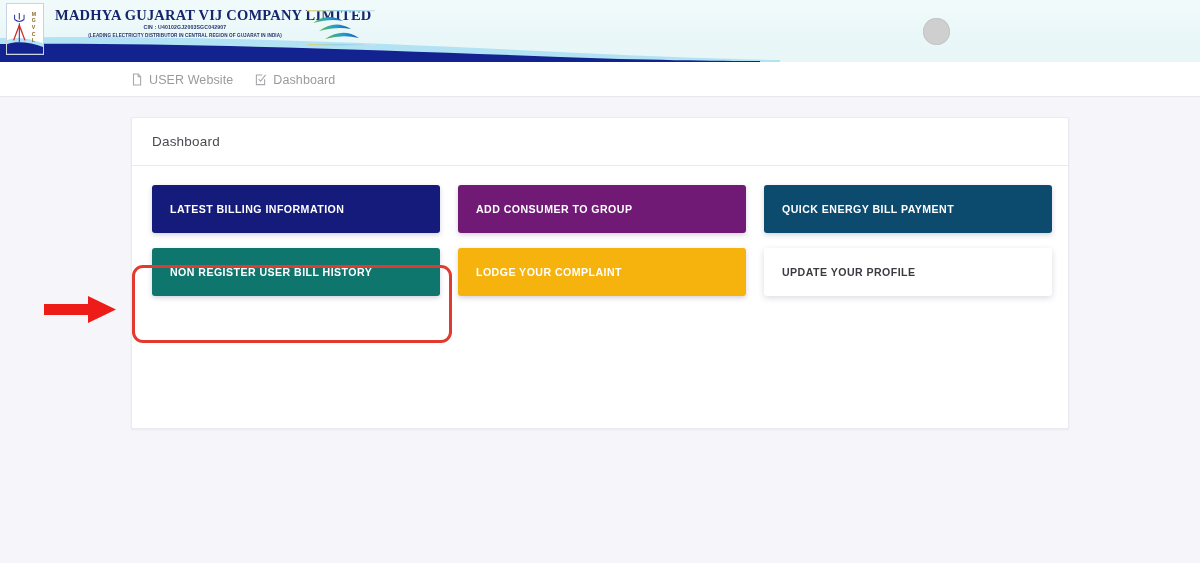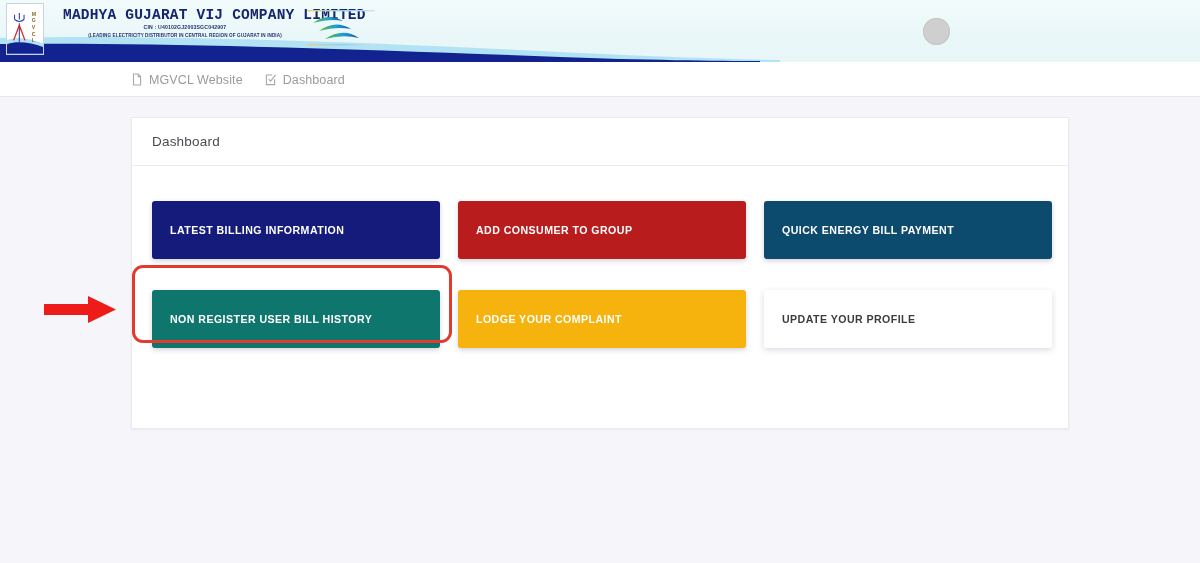--- a/index.html
+++ b/index.html
@@ -29,22 +29,21 @@
     overflow:hidden;
     z-index:4;
   }
   .logo-inner {
     position:absolute; left:0; top:0; width:100%; height:100%;
   }
   .brand-title {
     position:absolute; left:55px; top:7px;
     font-size:14.5px; font-weight:bold; letter-spacing:.2px;
     color:#15266e; white-space:nowrap;
-    font-family:Liberation Mono, monospace;
-    margin-left:8px;
+    font-family:Liberation Serif, serif;
   }
   .brand-cin {
     position:absolute; left:55px; top:24px; width:260px;
     text-align:center;
     font-size:5.2px; font-weight:bold; color:#23326f; letter-spacing:.15px;
     white-space:nowrap;
   }
   .brand-sub {
     position:absolute; left:55px; top:33px; width:260px;
     text-align:center;
@@ -93,31 +92,30 @@
     font-size:13.5px; color:#4a4a52; letter-spacing:.2px;
   }
   .tile-grid {
     padding:19px 0 0 20px;
     display:flex; flex-wrap:wrap;
     gap:15px 18px;
     width:938px;
   }
   .tile {
     position:relative;
-    width:288px; height:58px;
+    width:288px; height:48px;
     border-radius:3px;
     display:flex; align-items:center;
     padding-left:18px;
     color:#ffffff;
     font-size:10.6px; font-weight:bold;
     letter-spacing:.45px;
     cursor:pointer;
     box-shadow:0 2px 5px rgba(60,50,90,.22);
     user-select:none;
-    margin-top:16px;
   }
   .tile.is-light { color:#3b3b41; box-shadow:0 2px 6px rgba(60,50,90,.18); }
 
   
   .hl-box {
     position:absolute;
     left:132px; top:168px;
     width:320px; height:78px;
     border:3px solid #e23a2e;
     border-radius:11px;
@@ -191,21 +189,21 @@
 <div class="navbar">
   <div class="nav-items">
 
     <div class="nav-link">
       <span>
         <svg width="12" height="13" viewBox="0 0 12 13" fill="none" stroke="#a8a8ad" stroke-width="1.1">
           <path d="M2.5,1 L7.2,1 L9.6,3.6 L9.6,12 L2.5,12 Z"></path>
           <path d="M7.2,1 L7.2,3.6 L9.6,3.6"></path>
         </svg>
       </span>
-      <span>MGVCL Website</span>
+      <span>USER Website</span>
     </div>
 
     <div class="nav-link">
       <span>
         <svg width="12" height="13" viewBox="0 0 12 13" fill="none" stroke="#a8a8ad" stroke-width="1.1">
           <path d="M9.6,6.2 L9.6,11.6 L1.4,11.6 L1.4,2 L7.2,2"></path>
           <path d="M3.6,6.2 L5.6,8.2 L10.6,1.8"></path>
         </svg>
       </span>
       <span>Dashboard</span>
@@ -217,21 +215,21 @@
 <div class="stage">
 
   <div class="panel">
     <div class="panel-head">
       <span>Dashboard</span>
     </div>
     <div class="tile-grid" id="tile-grid">
         <div class="tile" style="background: rgb(21, 27, 122); color: rgb(255, 255, 255);">
           <span>LATEST BILLING INFORMATION</span>
         </div>
-        <div class="tile" style="background: #b91c1c; color: rgb(255, 255, 255);">
+        <div class="tile" style="background: #701a75; color: rgb(255, 255, 255);">
           <span>ADD CONSUMER TO GROUP</span>
         </div>
         <div class="tile" style="background: #0c4a6e; color: rgb(255, 255, 255);">
           <span>QUICK ENERGY BILL PAYMENT</span>
         </div>
         <div class="tile" style="background: #0f766e; color: rgb(255, 255, 255);">
           <span>NON REGISTER USER BILL HISTORY</span>
         </div>
         <div class="tile" style="background: rgb(246, 178, 13); color: rgb(255, 255, 255);">
           <span>LODGE YOUR COMPLAINT</span>

